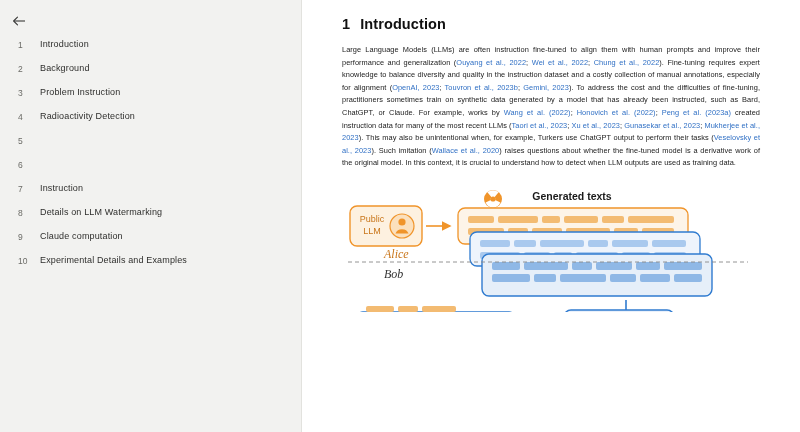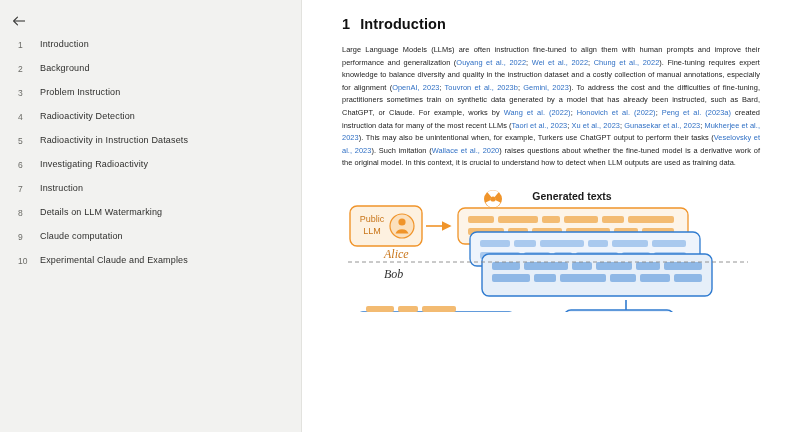--- a/index.html
+++ b/index.html
@@ -128,41 +128,39 @@
       <div class="toc-item">
         <div class="toc-num">3</div>
         <div class="toc-label">Problem Instruction</div>
       </div>
       <div class="toc-item">
         <div class="toc-num">4</div>
         <div class="toc-label">Radioactivity Detection</div>
       </div>
       <div class="toc-item">
         <div class="toc-num">5</div>
-        <div class="toc-label">Radioactivity in Instruction Datasets</div>
       </div>
       <div class="toc-item">
         <div class="toc-num">6</div>
-        <div class="toc-label">Investigating Radioactivity</div>
       </div>
       <div class="toc-item">
         <div class="toc-num">7</div>
         <div class="toc-label">Instruction</div>
       </div>
       <div class="toc-item">
         <div class="toc-num">8</div>
         <div class="toc-label">Details on LLM Watermarking</div>
       </div>
       <div class="toc-item">
         <div class="toc-num">9</div>
         <div class="toc-label">Claude computation</div>
       </div>
       <div class="toc-item">
         <div class="toc-num">10</div>
-        <div class="toc-label">Experimental Claude and Examples</div>
+        <div class="toc-label">Experimental Details and Examples</div>
       </div>
     </div>
   </div>
 
   <div class="main">
     <div class="sec-head">
       <span class="num">1</span><span>Introduction</span>
     </div>
 
     <div class="body-text" id="intro-paragraph"><span>Large Language Models (LLMs) are often instruction fine-tuned to align them with human prompts and improve their performance and generalization (</span><span class="cite">Ouyang et al., 2022</span><span>; </span><span class="cite">Wei et al., 2022</span><span>; </span><span class="cite">Chung et al., 2022</span><span>). Fine-tuning requires expert knowledge to balance diversity and quality in the instruction dataset and a costly collection of manual annotations, especially for alignment (</span><span class="cite">OpenAI, 2023</span><span>; </span><span class="cite">Touvron et al., 2023b</span><span>; </span><span class="cite">Gemini, 2023</span><span>). To address the cost and the difficulties of fine-tuning, practitioners sometimes train on synthetic data generated by a model that has already been instructed, such as Bard, ChatGPT, or Claude. For example, works by </span><span class="cite">Wang et al. (2022)</span><span>; </span><span class="cite">Honovich et al. (2022)</span><span>; </span><span class="cite">Peng et al. (2023a)</span><span> created instruction data for many of the most recent LLMs (</span><span class="cite">Taori et al., 2023</span><span>; </span><span class="cite">Xu et al., 2023</span><span>; </span><span class="cite">Gunasekar et al., 2023</span><span>; </span><span class="cite">Mukherjee et al., 2023</span><span>). This may also be unintentional when, for example, Turkers use ChatGPT output to perform their tasks (</span><span class="cite">Veselovsky et al., 2023</span><span>). Such imitation (</span><span class="cite">Wallace et al., 2020</span><span>) raises questions about whether the fine-tuned model is a derivative work of the original model. In this context, it is crucial to understand how to detect when LLM outputs are used as training data.</span></div>

